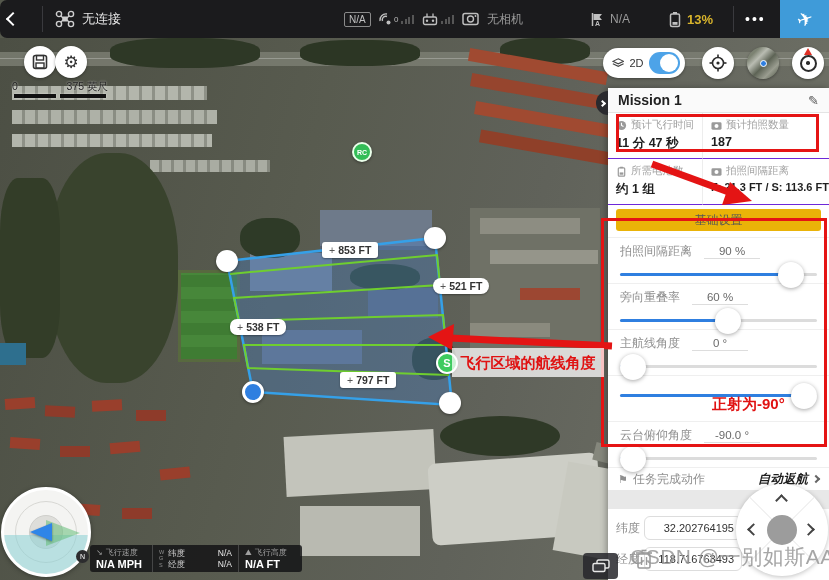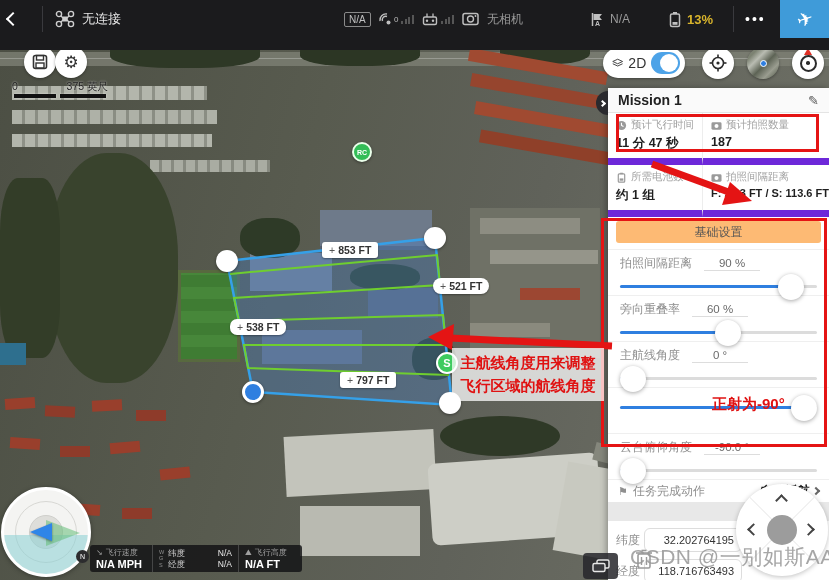--- a/index.html
+++ b/index.html
@@ -1,20 +1,20 @@
 <!DOCTYPE html>
 <html><head>
 <meta charset="utf-8">
 <style>
   html,body{margin:0;padding:0;background:#222;}
   *{box-sizing:border-box;font-family:"Liberation Sans","DejaVu Sans",sans-serif;}
   .stage{position:relative;width:829px;height:580px;overflow:hidden;background:#55584c;}
 
   
-  .topbar{position:absolute;left:0;top:0;width:829px;height:50px;background:#1b1b1d;z-index:10;}
+  .topbar{position:absolute;left:0;top:0;width:829px;height:38px;background:#1b1b1d;z-index:10;border-radius:7px;}
   .tb{position:absolute;top:0;height:38px;display:flex;align-items:center;}
   .chev{display:inline-block;width:9px;height:9px;border-left:2.5px solid #fff;border-top:2.5px solid #fff;}
   .chev.left{transform:rotate(-45deg);}
   .chev.right{transform:rotate(135deg);}
   .chev.up{transform:rotate(45deg);}
   .tb-divider{position:absolute;top:6px;width:1px;height:26px;background:#3a3a3e;}
   .tb-text{color:#e6e6e6;font-size:13px;}
   .tb-dim{color:#9a9a9a;font-size:12px;}
   .na-box{border:1px solid #8a8a8a;color:#c0c0c0;font-size:10px;padding:1px 4px;border-radius:2px;}
   .bars{display:flex;align-items:flex-end;gap:1.5px;margin-left:3px;}
@@ -46,21 +46,21 @@
         text-shadow:0 0 2px rgba(255,255,255,.8);}
   .scalebar .seg{position:absolute;top:14px;height:3.5px;background:#111;box-shadow:0 0 2px rgba(255,255,255,.6);}
 
   
   .circle-btn{position:absolute;width:32px;height:32px;border-radius:50%;background:#fff;z-index:4;
         display:flex;align-items:center;justify-content:center;box-shadow:0 1px 3px rgba(0,0,0,.35);}
 
   
   .pill-2d{position:absolute;left:603px;top:48px;width:82px;height:30px;background:#fff;border-radius:15px;
         z-index:4;display:flex;align-items:center;padding:0 5px 0 9px;gap:5px;box-shadow:0 1px 3px rgba(0,0,0,.35);}
-  .pill-2d .lab{font-size:14px;color:#333;}
+  .pill-2d .lab{font-size:11px;color:#333;}
   .toggle{width:38px;height:22px;background:#4da3e8;border-radius:11px;position:relative;}
   .toggle i{position:absolute;right:2px;top:2px;width:18px;height:18px;background:#fff;border-radius:50%;}
   .minimap{position:absolute;left:747px;top:47px;width:32px;height:32px;border-radius:50%;z-index:4;overflow:hidden;
         background:linear-gradient(135deg,#7c8272 20%,#b9bcb2 35%,#5d6355 55%,#9a9d90 75%,#474f3e);
         box-shadow:0 1px 3px rgba(0,0,0,.35);}
   .minimap i{position:absolute;left:13px;top:13px;width:7px;height:7px;border-radius:50%;background:#2f7fe0;border:1.5px solid #fff;}
   .compass-btn{position:absolute;left:792px;top:47px;}
   .compass-btn .ring{width:17px;height:17px;border:2.5px solid #2b2b2b;border-radius:50%;position:relative;}
   .compass-btn .ring i{position:absolute;left:4.5px;top:4.5px;width:3.5px;height:3.5px;background:#2b2b2b;border-radius:50%;}
   .compass-btn .tri{position:absolute;left:50%;top:1px;transform:translateX(-50%);width:0;height:0;
@@ -70,28 +70,28 @@
   .panel{position:absolute;left:608px;top:88px;width:221px;height:492px;background:#fff;z-index:5;
          box-shadow:-2px 0 6px rgba(0,0,0,.3);font-size:12px;}
   .panel-handle{position:absolute;left:-12px;top:3px;width:12px;height:24px;background:#2a2a2e;
          border-radius:12px 0 0 12px;display:flex;align-items:center;justify-content:center;}
   .panel-handle .chev{width:5px;height:5px;border-width:2px;}
   .p-header{height:25px;background:#fafafa;border-bottom:1px solid #e4e4e4;display:flex;align-items:center;
          padding:0 10px;justify-content:space-between;}
   .p-header .title{font-size:14px;font-weight:bold;color:#222;}
   .pencil{color:#555;font-size:13px;}
   .stats{display:grid;grid-template-columns:1fr 1.06fr;}
-  .stat{padding:5px 8px 6px 8px;border-bottom:7px solid #6d28d9;}
+  .stat{padding:5px 8px 6px 8px;border-bottom:1px solid #6d28d9;}
   .stat:nth-child(odd){border-right:1px solid #ededed;}
   .stat .lab{display:flex;align-items:center;gap:4px;color:#a3a3a3;font-size:10.5px;white-space:nowrap;}
   .stat .val{margin-top:3px;font-size:12.5px;font-weight:bold;color:#1f1f1f;white-space:nowrap;}
   .sicon{width:11px;height:11px;flex:0 0 auto;}
   .tabs{display:flex;gap:8px;padding:4px 8px 6px 8px;}
   .tab{flex:1;height:22px;display:flex;align-items:center;justify-content:center;font-size:12px;border-radius:3px;}
-  .tab.basic{background:#fdba74;color:#555;}
+  .tab.basic{background:#eab308;color:#555;}
   .tab.adv{background:#fff;border:1px solid #c9c9c9;color:#1f1f1f;font-weight:bold;box-shadow:0 1px 2px rgba(0,0,0,.15);}
   .sl-group{padding:5px 12px 0 12px;border-top:1px solid #efefef;height:46px;}
   .sl-head{display:flex;align-items:center;}
   .sl-label{color:#8f8f8f;font-size:12px;}
   .sl-val{margin-left:12px;min-width:56px;text-align:center;color:#6a6a6a;font-size:11.5px;
           border-bottom:1px solid #ddd;padding-bottom:1px;}
   .sl-track{position:relative;height:26px;margin-top:2px;}
   .sl-rail{position:absolute;left:0;right:0;top:11px;height:3px;background:#dcdcdc;border-radius:2px;}
   .sl-fill{position:absolute;left:0;top:11px;height:3px;background:#2f7fe0;border-radius:2px;}
   .sl-knob{position:absolute;top:0;width:26px;height:26px;border-radius:50%;background:#fff;
@@ -548,21 +548,20 @@
   <div class="red-frame" style="left:601px;top:218px;width:226px;height:229px;"></div>
 
   <svg class="ann-svg" width="829" height="580">
     <line x1="612" y1="346" x2="450" y2="338" stroke="#e41414" stroke-width="7"></line>
     <polygon points="428,337 454,324 452,350" fill="#e41414"></polygon>
     <line x1="652" y1="164" x2="734" y2="194" stroke="#e41414" stroke-width="7"></line>
     <polygon points="752,201 730,182 722,205" fill="#e41414"></polygon>
   </svg>
 
   <div class="map-note">
-    <div>主航线角度用来调整</div>
     <div>飞行区域的航线角度</div>
   </div>
   <div class="ortho-note">正射为-90°</div>
 
   <svg class="trash" width="20" height="22" viewBox="0 0 20 22">
     <rect x="4" y="6" width="12" height="14" rx="1.5" fill="none" stroke="#9b9b9b" stroke-width="1.6"></rect>
     <line x1="2" y1="5" x2="18" y2="5" stroke="#9b9b9b" stroke-width="1.6"></line>
     <line x1="7.5" y1="2.5" x2="12.5" y2="2.5" stroke="#9b9b9b" stroke-width="1.6"></line>
     <line x1="7.5" y1="9" x2="7.5" y2="17" stroke="#9b9b9b" stroke-width="1.4"></line>
     <line x1="12.5" y1="9" x2="12.5" y2="17" stroke="#9b9b9b" stroke-width="1.4"></line>

